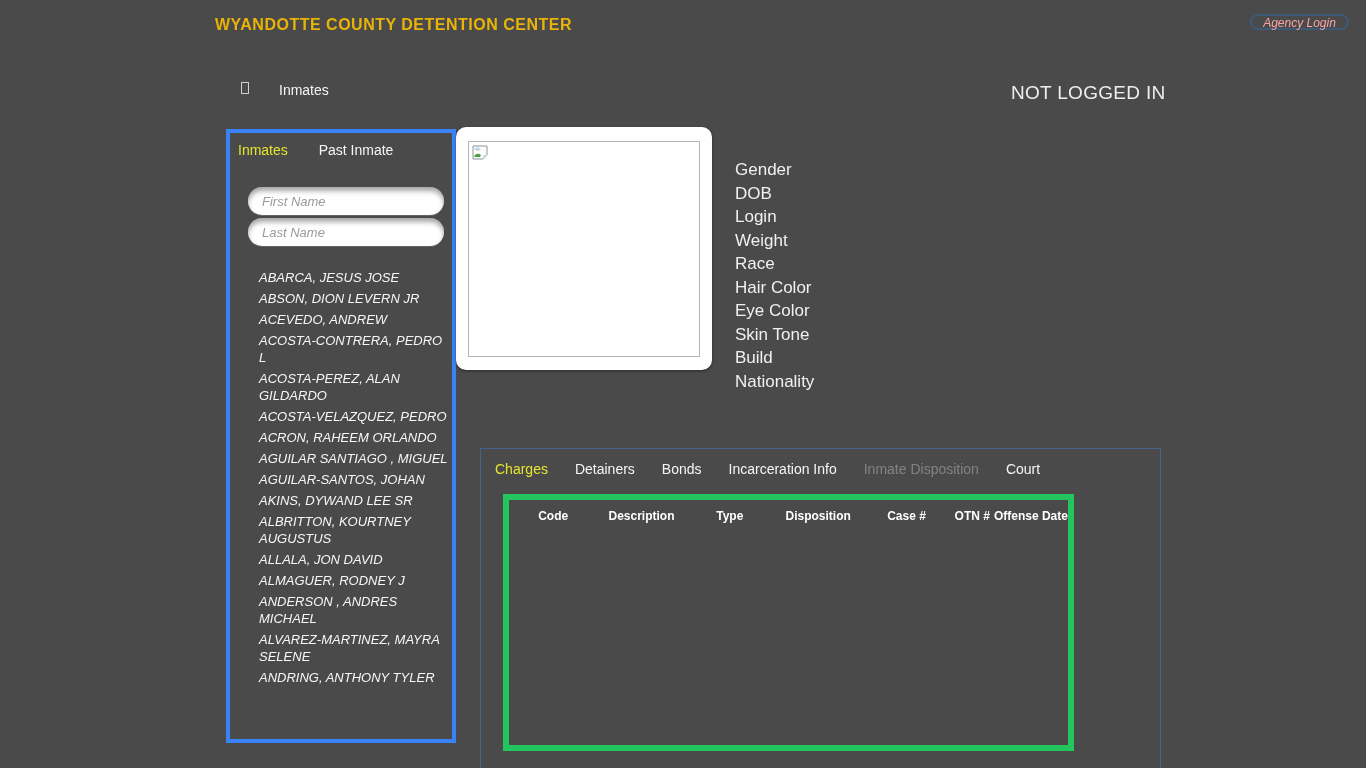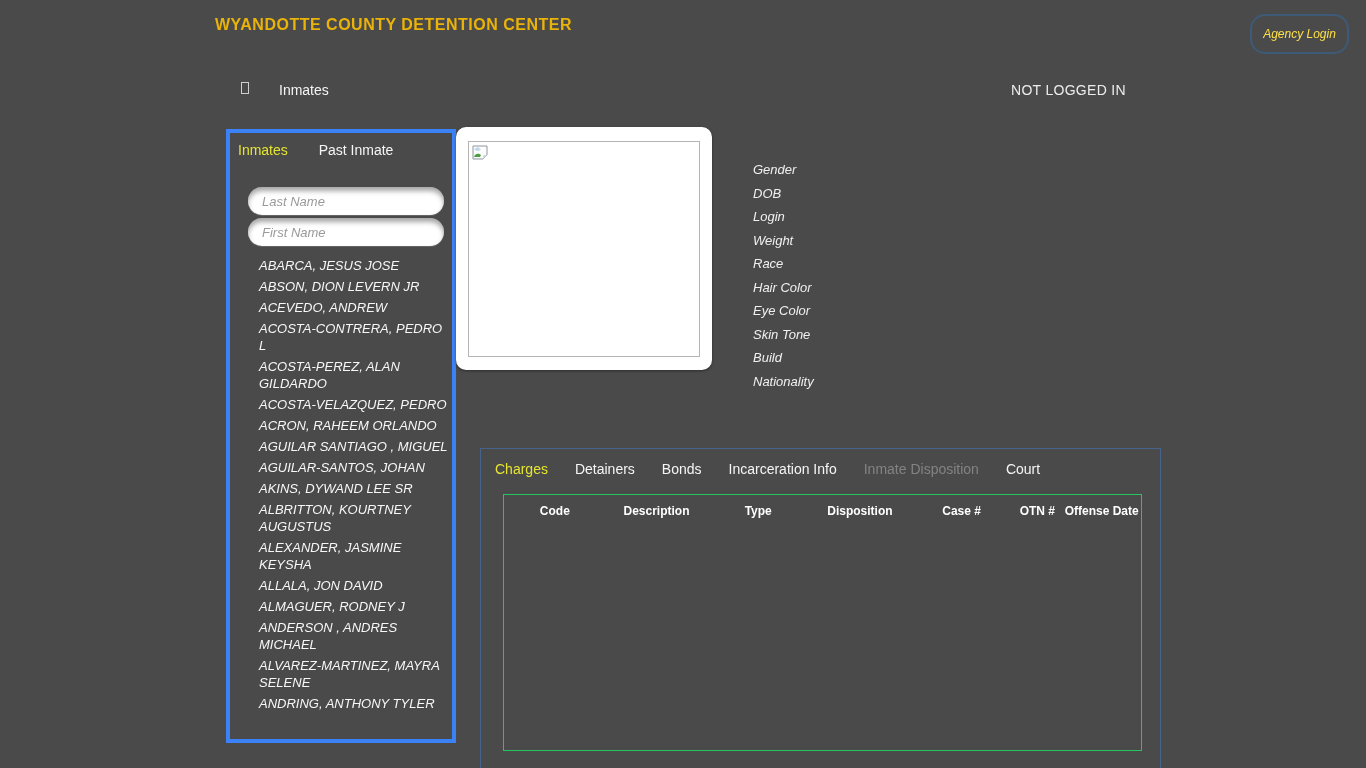--- a/index.html
+++ b/index.html
@@ -11,43 +11,43 @@
     position:relative;
   }
 
   
   .page-title {
     position:absolute; left:215px; top:16px;
     font-size:16px; font-weight:bold; letter-spacing:.5px; color:#eab308;
   }
   .agency-login-btn {
     position:absolute; right:17px; top:14px;
-    width:99px; height:40px;
+    width:99px; height:16px;
     background:transparent;
     border:2px solid #3d5a78;
     border-radius:15px;
-    color:#fde047; font-style:italic; font-size:12px;
+    color:#fca5a5; font-style:italic; font-size:12px;
     font-family:"Liberation Sans", sans-serif;
     cursor:pointer;
   }
 
   
   .nav-row { position:absolute; left:0; top:78px; width:100%; height:26px; }
   .tofu-icon {
     position:absolute; left:241px; top:4px;
     width:8px; height:12px;
     border:1px solid #cfcfcf; display:inline-block;
   }
   .nav-inmates {
     position:absolute; left:279px; top:4px;
     font-size:14px; color:#f5f5f5; cursor:pointer;
   }
   .login-status {
     position:absolute; left:1011px; top:4px;
-    font-size:14px; color:#ededed; letter-spacing:.3px;
+    font-size:19px; color:#ededed; letter-spacing:.3px;
   }
 
   
   .search-panel {
     position:absolute; left:226px; top:129px;
     width:230px; height:614px;
     border:4px solid #3b82f6;
     overflow:hidden;
   }
   .panel-tabs { padding:9px 0 0 8px; font-size:14px; }
@@ -62,21 +62,21 @@
     background:#ffffff;
     box-shadow: inset 0 4px 5px rgba(0,0,0,.35), 0 1px 0 rgba(255,255,255,.15);
     padding:0 14px;
     font-family:"Liberation Sans", sans-serif;
     font-size:13px; font-style:italic; color:#333;
     outline:none;
   }
   .search-input + .search-input { margin-top:3px; }
   .search-input::placeholder { color:#9a9a9a; font-style:italic; }
 
-  .inmate-list { margin-top:9px; padding:0 4px 0 29px; overflow:hidden; height:478px; }
+  .inmate-list { margin-top:21px; padding:0 4px 0 29px; overflow:hidden; height:478px; }
   .inmate-item {
     font-size:13px; font-style:italic; color:#f7f7f7;
     line-height:17px; padding:2px 0; cursor:pointer;
   }
 
   
   .photo-card {
     position:absolute; left:456px; top:127px;
     width:256px; height:243px;
     background:#ffffff; border-radius:10px;
@@ -84,44 +84,44 @@
   }
   .photo-frame {
     position:absolute; left:12px; top:14px; right:12px; bottom:13px;
     border:1px solid #b5b5b5; background:#ffffff;
   }
   .broken-img-icon { position:absolute; left:3px; top:3px; width:16px; height:16px; }
 
   
   .demo-fields { position:absolute; left:735px; top:158px; }
   .demo-label {
-    font-size:13px; font-style:italic; color:#f0f0f0;
-    height:23.5px; line-height:23.5px;margin-left:18px;
+    font-size:17px; color:#f0f0f0;
+    height:23.5px; line-height:23.5px;
   }
 
   
   .details-panel {
     position:absolute; left:456px; top:448px;
     width:681px; height:324px;
     border:1px solid #46638c;
     margin-left:24px;
   }
   .details-tabs {
     display:flex; align-items:center;
     padding:12px 0 0 14px; column-gap:27px;
     font-size:14px;
   }
   .details-tab { color:#f5f5f5; cursor:pointer; white-space:nowrap; }
   .details-tab.active { color:#e5e52f; }
   .details-tab.disabled { color:#838383; cursor:default; }
 
   .charges-table {
     position:absolute; left:22px; top:45px;
-    width:639px; height:257px;
-    border:1px solid #22c55e;
+    width:571px; height:257px;
+    border:6px solid #22c55e;
   }
   .table-header { display:flex; padding-top:9px; }
   .th {
     font-size:12px; font-weight:bold; color:#ffffff;
     text-align:center; white-space:nowrap;
   }
   .col-code{width:102px}.col-desc{width:102px}.col-type{width:102px}
   .col-disp{width:102px}.col-case{width:102px}.col-otn{width:50px}.col-date{width:79px}
 </style>
 </head>
@@ -135,36 +135,35 @@
   <span class="nav-inmates">Inmates</span>
   <span class="login-status">NOT LOGGED IN</span>
 </div>
 
 <div class="search-panel">
   <div class="panel-tabs">
     <span class="panel-tab active">Inmates</span>
     <span class="panel-tab">Past Inmate</span>
   </div>
   <div class="search-inputs">
+    <input class="search-input" type="text" placeholder="First Name" style="">
     <input class="search-input" type="text" placeholder="Last Name" style="">
-    <input class="search-input" type="text" placeholder="First Name" style="">
   </div>
   <div class="inmate-list">
       <div class="inmate-item">ABARCA, JESUS JOSE</div>
       <div class="inmate-item">ABSON, DION LEVERN JR</div>
       <div class="inmate-item">ACEVEDO, ANDREW</div>
       <div class="inmate-item">ACOSTA-CONTRERA, PEDRO L</div>
       <div class="inmate-item">ACOSTA-PEREZ, ALAN GILDARDO</div>
       <div class="inmate-item">ACOSTA-VELAZQUEZ, PEDRO</div>
       <div class="inmate-item">ACRON, RAHEEM ORLANDO</div>
       <div class="inmate-item">AGUILAR SANTIAGO , MIGUEL</div>
       <div class="inmate-item">AGUILAR-SANTOS, JOHAN</div>
       <div class="inmate-item">AKINS, DYWAND LEE SR</div>
       <div class="inmate-item">ALBRITTON, KOURTNEY AUGUSTUS</div>
-      <div class="inmate-item">ALEXANDER, JASMINE KEYSHA</div>
       <div class="inmate-item">ALLALA, JON DAVID</div>
       <div class="inmate-item">ALMAGUER, RODNEY J</div>
       <div class="inmate-item">ANDERSON , ANDRES MICHAEL</div>
       <div class="inmate-item">ALVAREZ-MARTINEZ, MAYRA SELENE</div>
       <div class="inmate-item">ANDRING, ANTHONY TYLER</div>
     </div>
 </div>
 
 <div class="photo-card">
   <div class="photo-frame">

